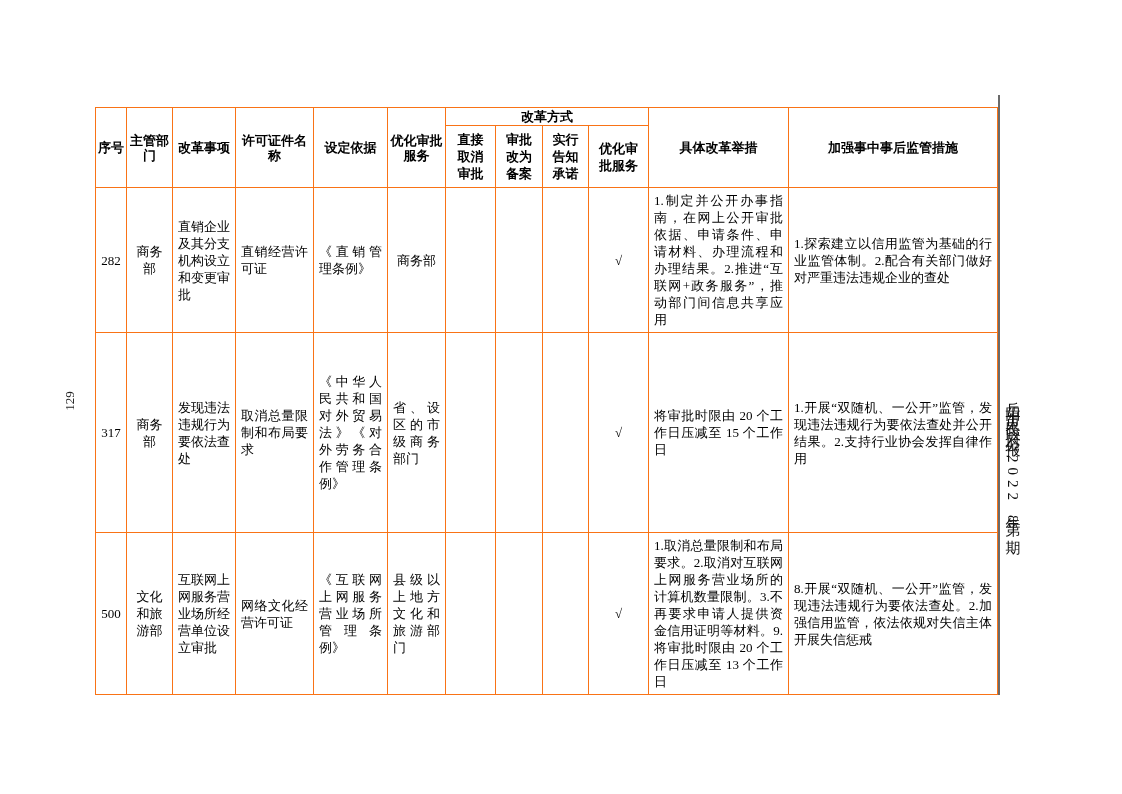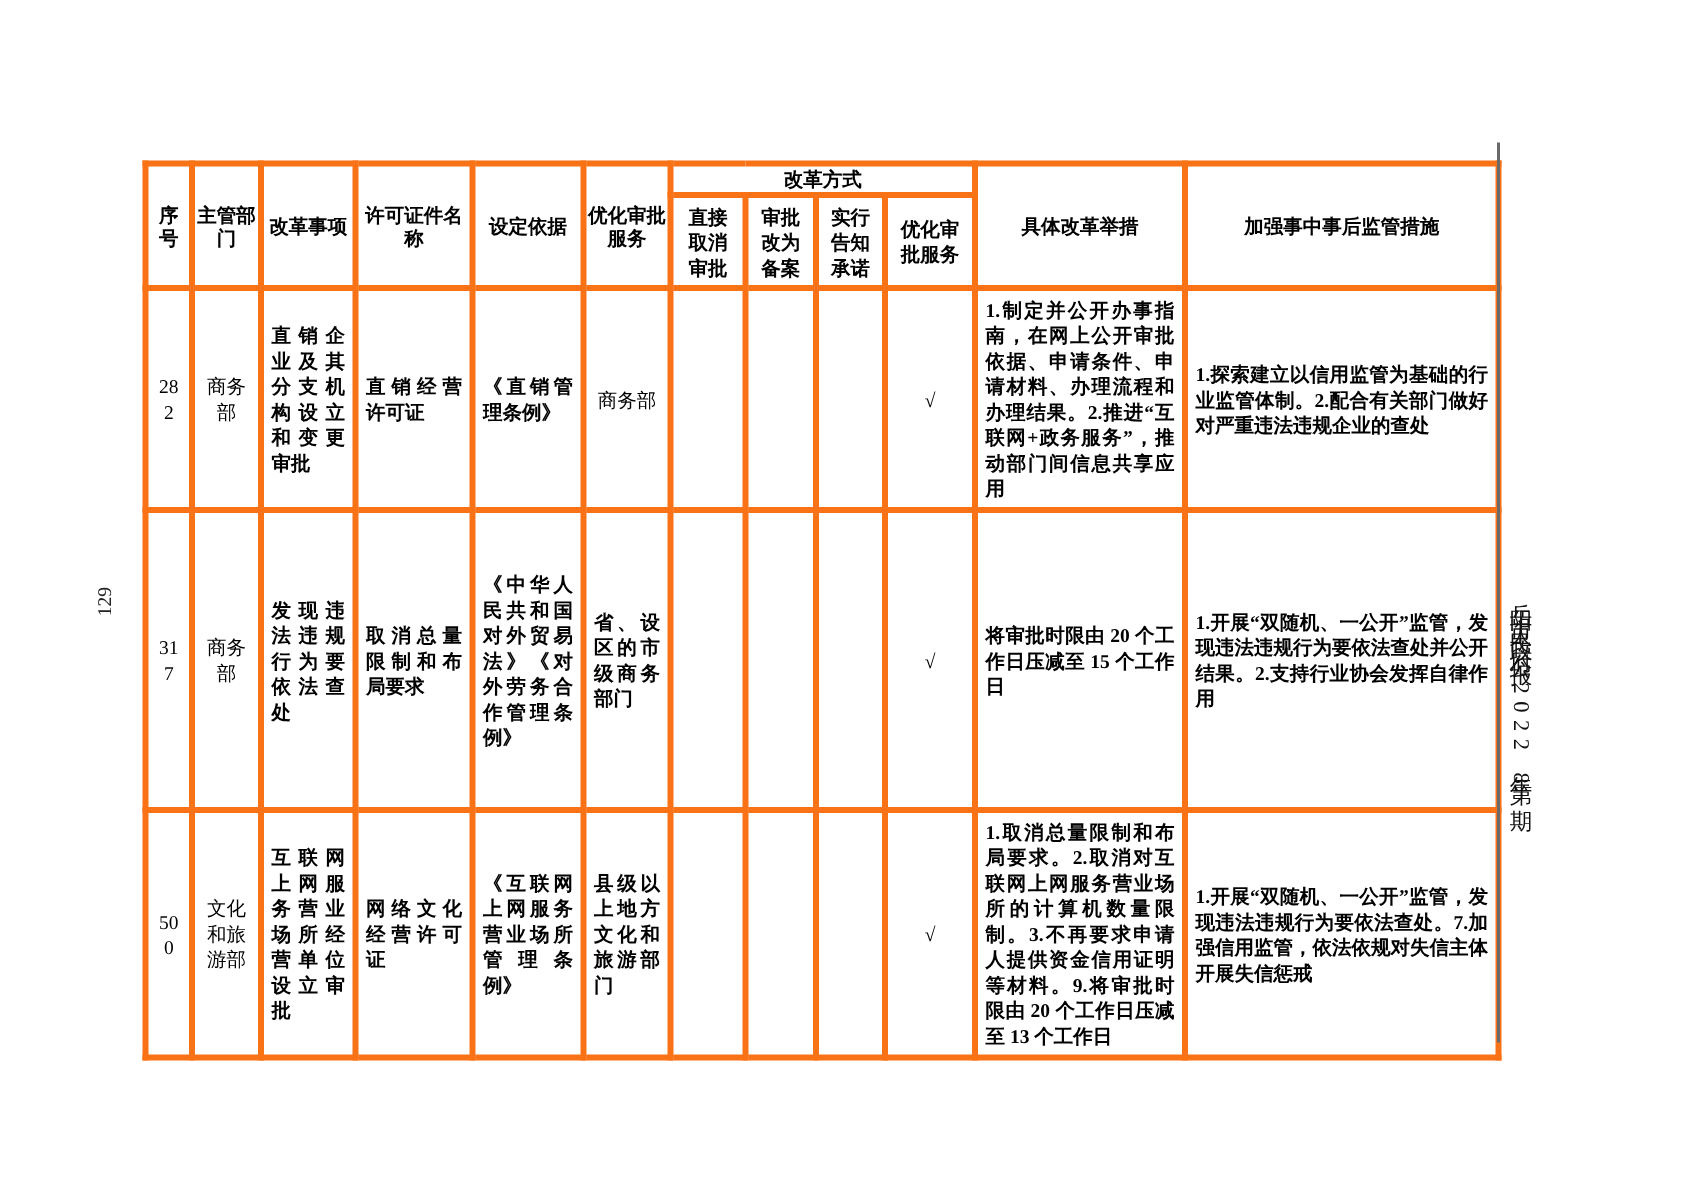--- a/index.html
+++ b/index.html
@@ -8,40 +8,40 @@
     font-family:"Liberation Serif","DejaVu Serif",serif;color:#000;
     -webkit-font-smoothing:antialiased;
   }
   .page{position:relative;width:1122px;height:794px;background:#fff;overflow:hidden;}
 
   table.gov{
     position:absolute;left:95px;top:107px;width:902px;
     border-collapse:collapse;table-layout:fixed;
   }
   table.gov td, table.gov th{
-    border:4px solid #f97316;
+    border:1px solid #f97316;
     font-size:13px;line-height:17px;
     padding:4px 5px;vertical-align:middle;
     overflow:hidden;word-break:break-all;
   }
   table.gov th{
     font-weight:bold;text-align:center;padding:2px 5px;
     font-family:"Liberation Sans","DejaVu Sans",sans-serif;
     font-size:13px;
   }
   tr.h-top{height:17px;}
   tr.h-top th{line-height:15px;padding:1px;}
   tr.h-sub{height:62px;}
   tr.h-sub th{padding:2px 6px;}
   tr.r282{height:141px;}
   tr.r283{height:200px;}
   tr.r284{height:161px;}
 
   td.c-center{text-align:center;}
-  td.c-just{text-align:justify;text-justify:inter-character;font-weight:bold;}
+  td.c-just{text-align:justify;text-justify:inter-character;}
   td.c-check{text-align:center;font-size:13px;}
 
   .page-rule{
     position:absolute;left:998px;top:95px;width:2px;height:600px;
     background:#6a6a6a;
   }
   .sidebar-vertical{
     position:absolute;left:1003px;top:390px;height:310px;
     writing-mode:vertical-rl;text-orientation:mixed;
     font-size:15px;letter-spacing:5px;white-space:nowrap;
@@ -131,21 +131,21 @@
       <td class="c-center">文化和旅游部</td>
       <td class="c-just">互联网上网服务营业场所经营单位设立审批</td>
       <td class="c-just">网络文化经营许可证</td>
       <td class="c-just">《互联网上网服务营业场所管理条例》</td>
       <td class="c-just">县级以上地方文化和旅游部门</td>
       <td class="c-check"></td>
       <td class="c-check"></td>
       <td class="c-check"></td>
       <td class="c-check">√</td>
       <td class="c-just">1.取消总量限制和布局要求。2.取消对互联网上网服务营业场所的计算机数量限制。3.不再要求申请人提供资金信用证明等材料。9.将审批时限由 20 个工作日压减至 13 个工作日</td>
-      <td class="c-just">1.开展“双随机、一公开”监管，发现违法违规行为要依法查处。7.加强信用监管，依法依规对失信主体开展失信惩戒</td>
+      <td class="c-just">8.开展“双随机、一公开”监管，发现违法违规行为要依法查处。2.加强信用监管，依法依规对失信主体开展失信惩戒</td>
     </tr>
   </tbody>
     </table>
 
   <div class="page-rule"></div>
 
   <div class="sidebar-vertical">岳阳市人民政府公报　2022年第8期</div>
 
 </div>
 

